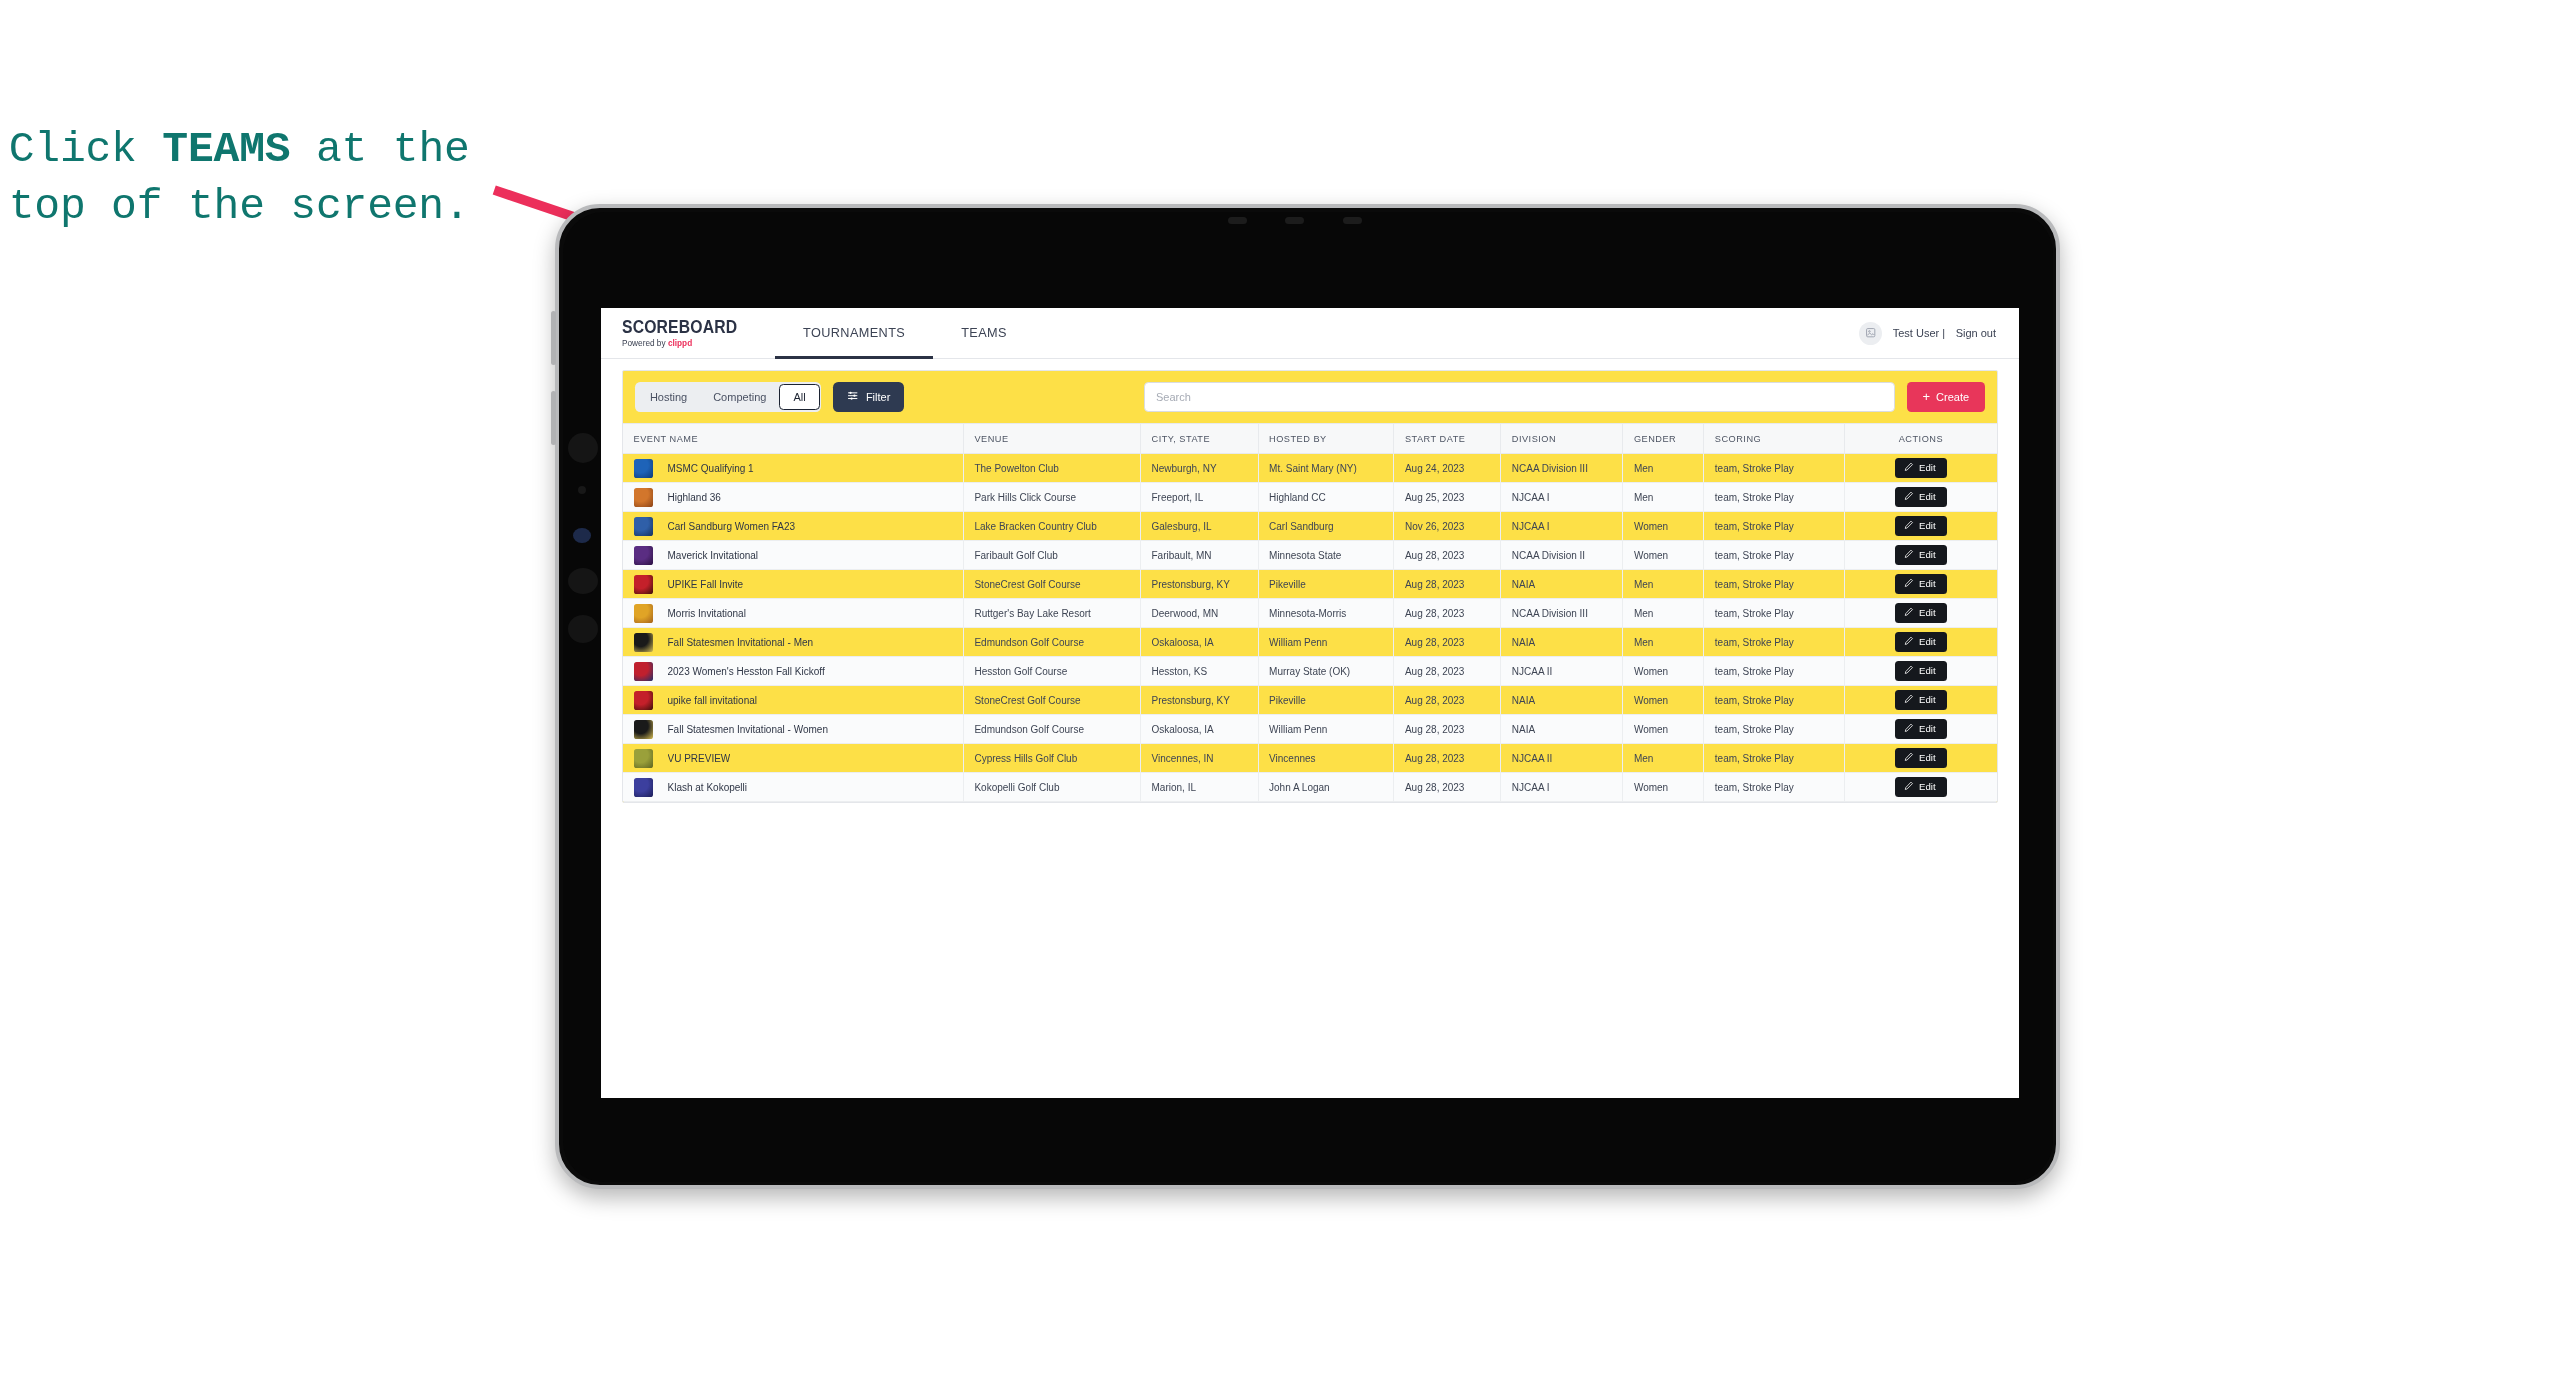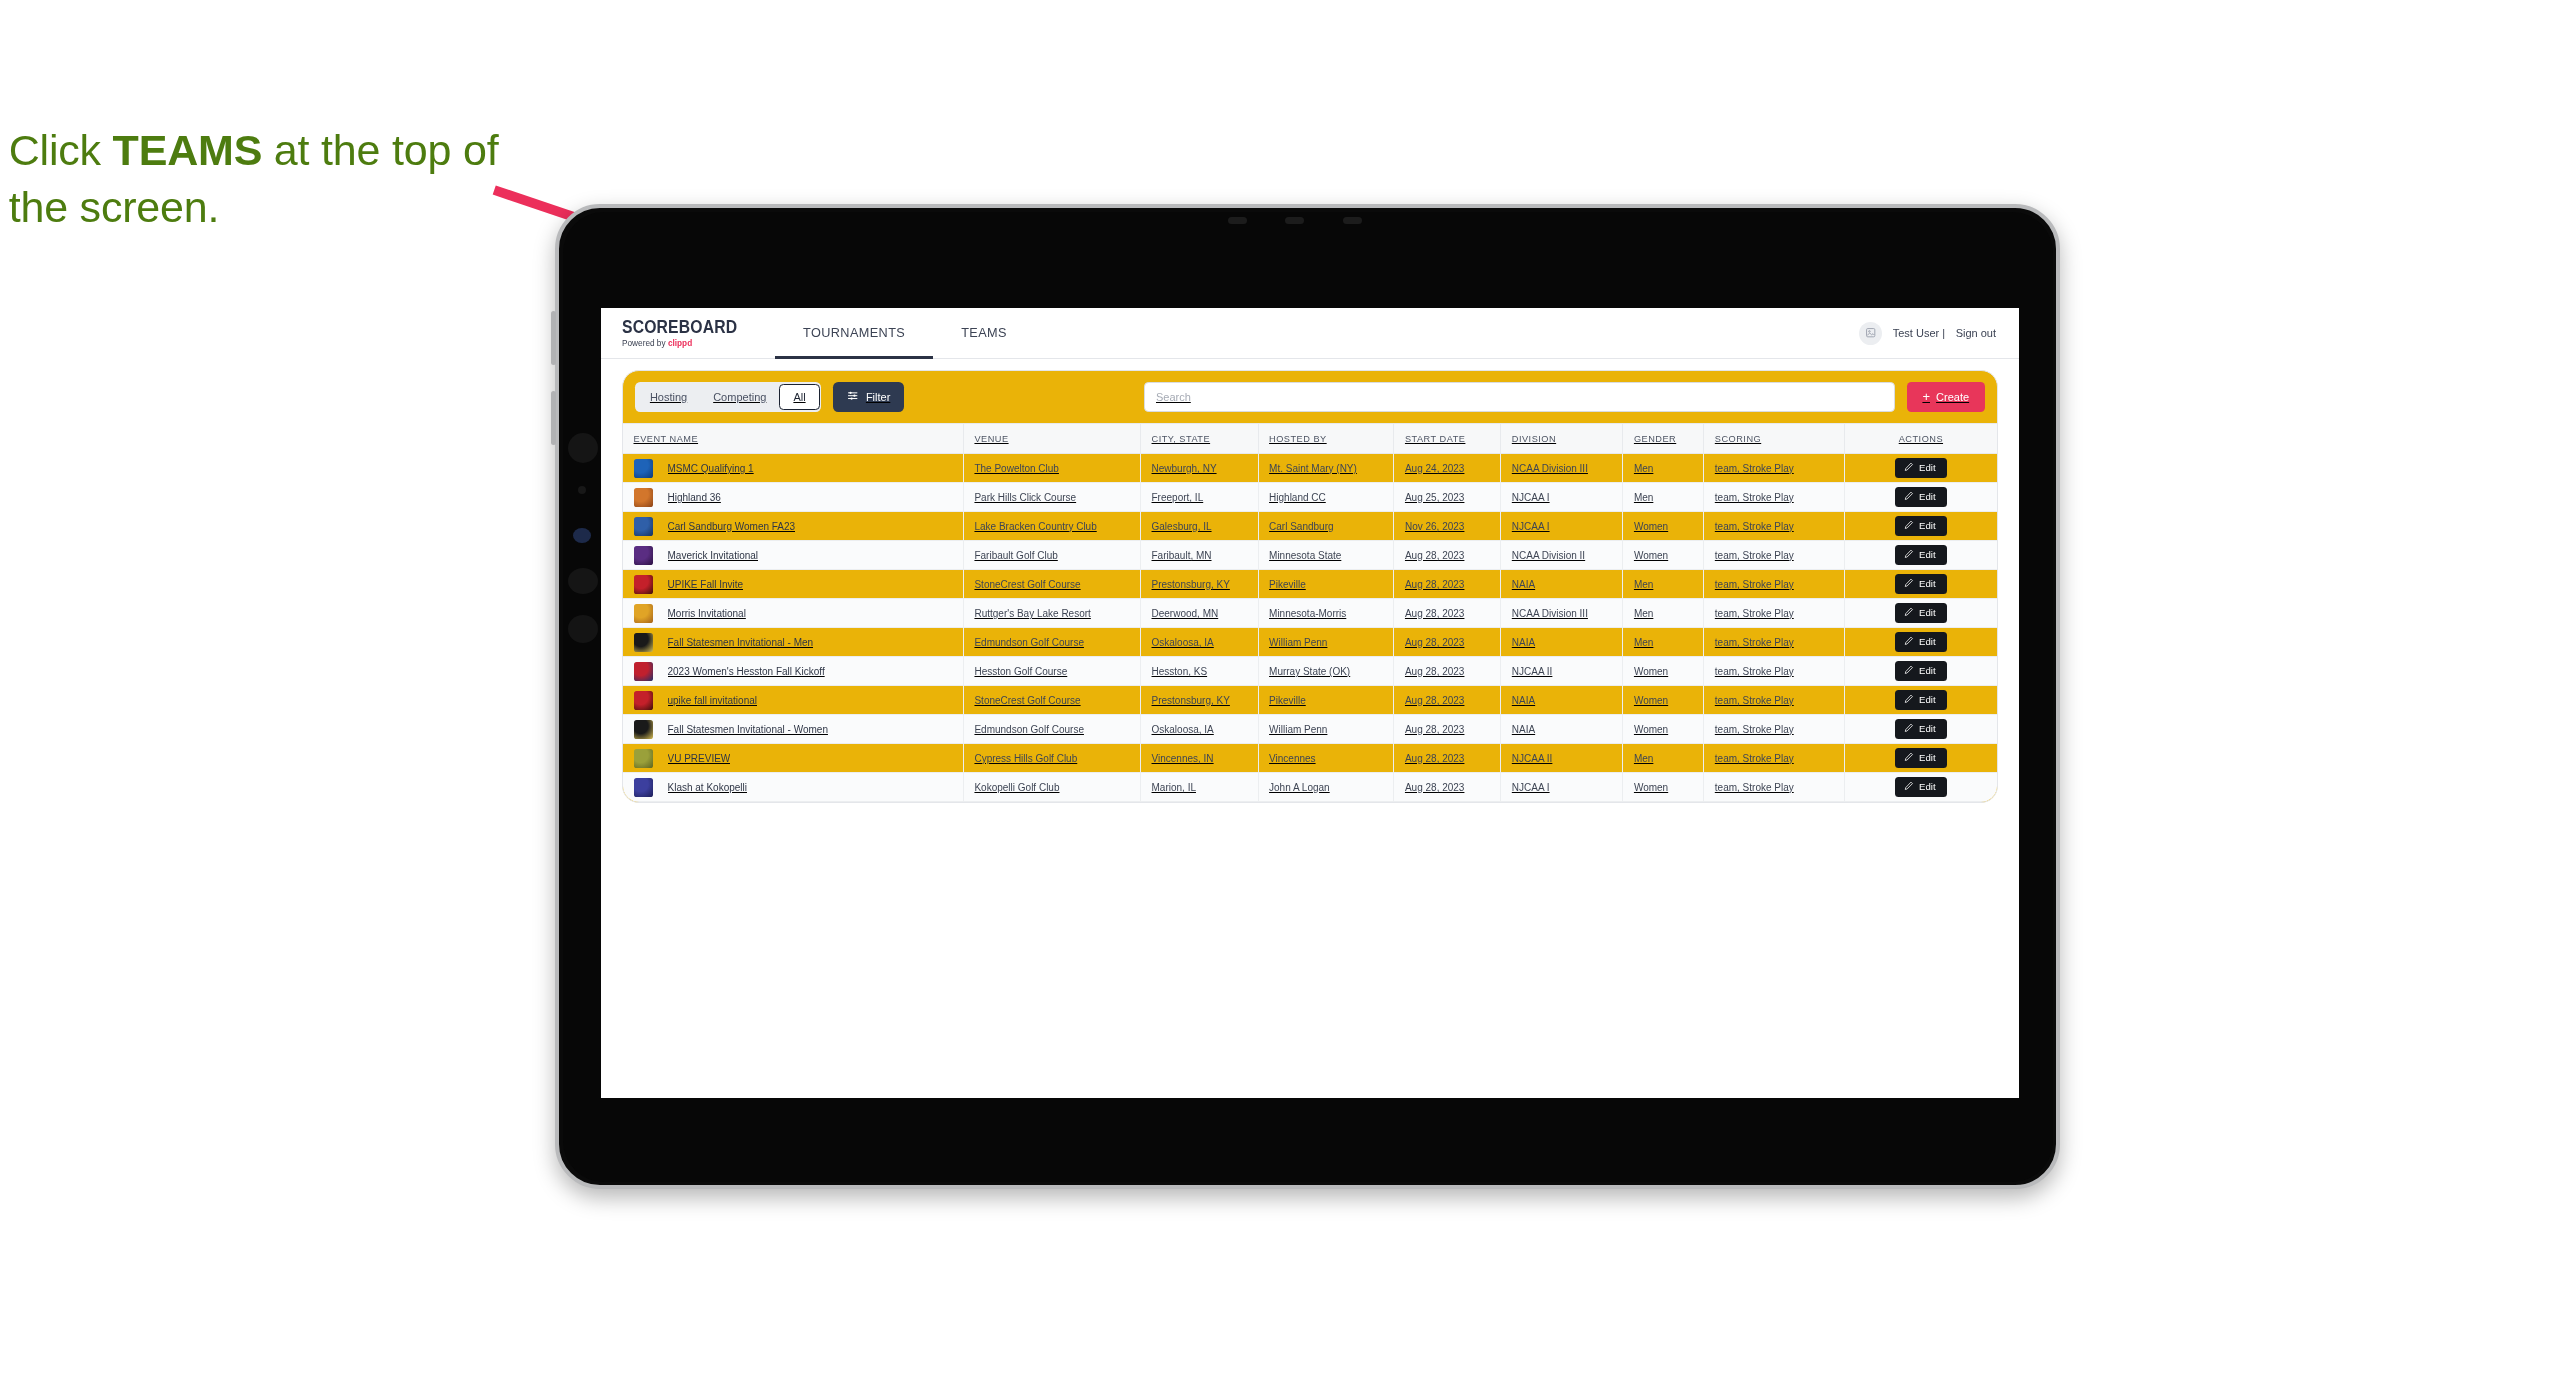--- a/index.html
+++ b/index.html
@@ -14,22 +14,22 @@
   }
 
   
   #instruction {
     position: absolute;
     left: 8.7px;
     top: 122px;
     width: 559px;
     font-size: 43px;
     line-height: 1.32;
-    color: #4d7c0f;
-    font-family: Liberation Sans, sans-serif;
+    color: #0f766e;
+    font-family: Liberation Mono, monospace;
     letter-spacing: -0.2px;
   }
   #instruction .strong { font-weight: 700; }
 
   
   #arrow-svg {
     position: absolute;
     left: 489px;
     top: 183px;
     width: 419px;
@@ -158,24 +158,23 @@
   }
   #signout { cursor: pointer; }
 
   
   #content {
     padding: 10.5px 21px 0 21px;
     background: #ffffff;
   }
   #card {
     border: 0.9px solid #e4e6ea;
-    border-radius: 17px;
-    background: #eab308;
+    border-radius: 2px;
+    background: #fde047;
     overflow: hidden;
-    text-decoration: underline;
   }
 
   
   #toolbar {
     display: flex;
     align-items: center;
     padding: 11.4px 12.2px;
     gap: 12.2px;
   }
   #segmented {

